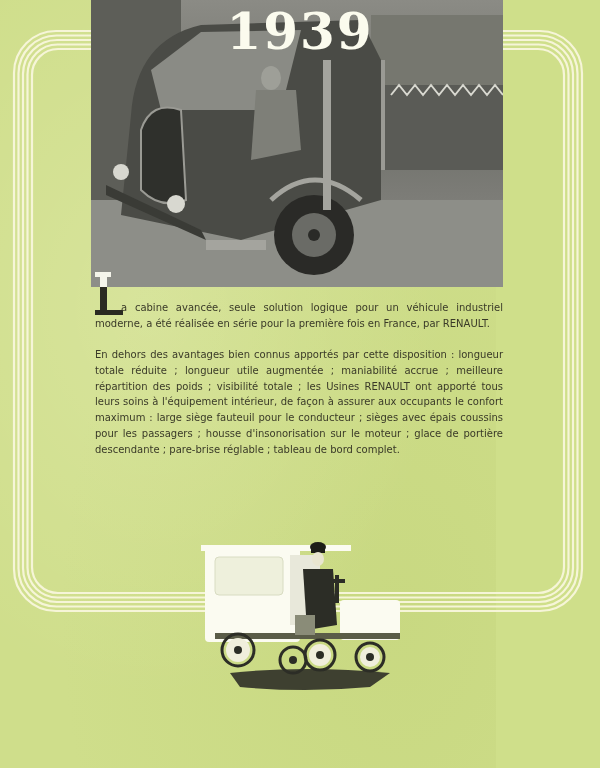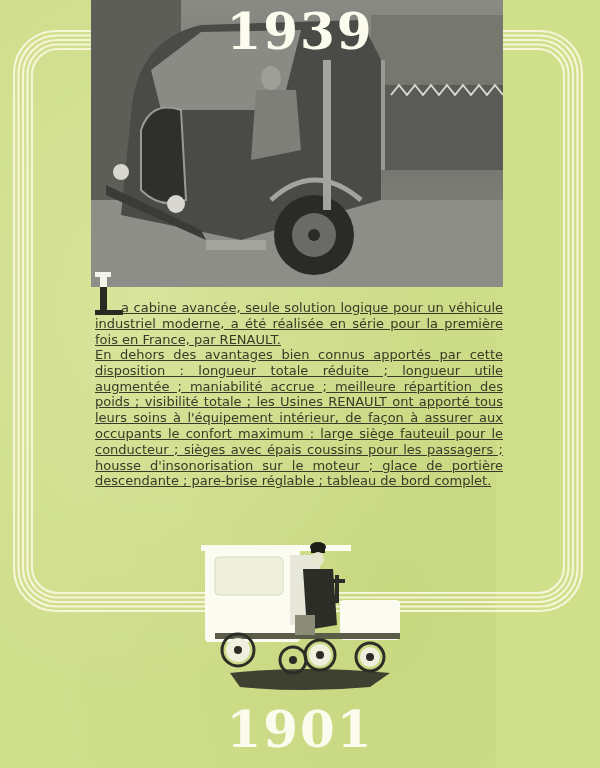--- a/index.html
+++ b/index.html
@@ -30,22 +30,22 @@
     .year {
       position: absolute; font-family: "DejaVu Serif", serif; font-weight: bold;
       color: #fbfbee; letter-spacing: 2px; text-align: center;
     }
     .year-1939 { left: 200px; top: 2px; width: 200px; font-size: 50px; line-height: 60px; }
     .year-1901 { left: 200px; top: 700px; width: 200px; font-size: 50px; line-height: 60px; }
 
     
     .text {
       position: absolute; left: 95px; width: 408px;
-      font-family: "DejaVu Sans", sans-serif; font-size: 13px; line-height: 15.8px;
-      color: #3a3a28; text-align: justify; text-decoration: underline;
+      font-family: "DejaVu Sans", sans-serif; font-size: 10px; line-height: 15.8px;
+      color: #3a3a28; text-align: justify;
     }
     .para1 { top: 300px; text-indent: 0; }
     .para1 .first-line { padding-left: 26px; }
     .para2 { top: 347px; }
     .para3 { top: 460px; text-align: center; }
     .dropcap {
       position: absolute; left: 93px; top: 272px; width: 30px; height: 44px;
     }
 
     
@@ -153,15 +153,14 @@
       <circle cx="175" cy="122" r="10"></circle>
     </g>
     <g fill="#2c2d26">
       <circle cx="43" cy="115" r="4"></circle>
       <circle cx="98" cy="125" r="4"></circle>
       <circle cx="125" cy="120" r="4"></circle>
       <circle cx="175" cy="122" r="4"></circle>
     </g>
   </svg>
 
-  <div class="year year-1901">1901</div>
 
 </div>
 
 </body></html>

